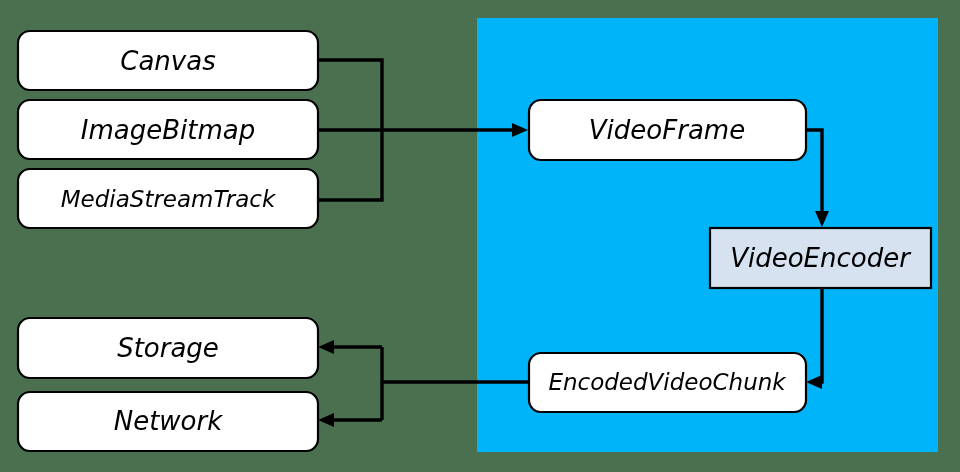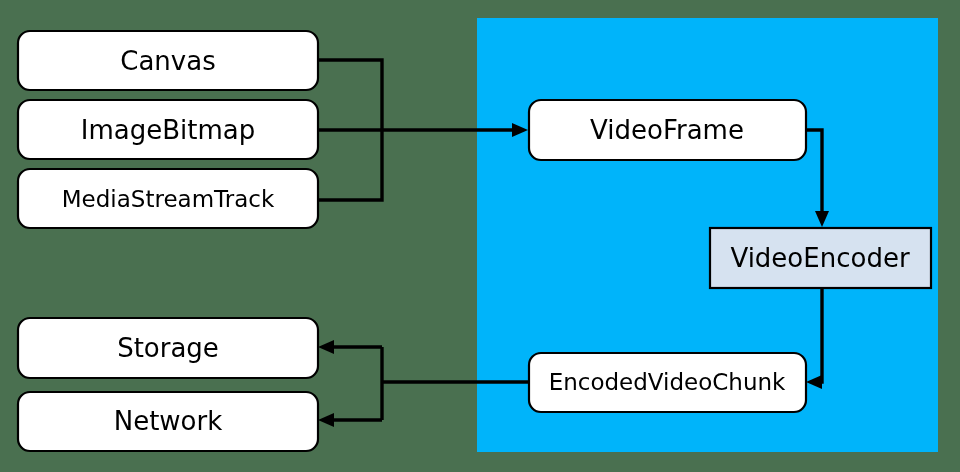--- a/index.html
+++ b/index.html
@@ -10,20 +10,21 @@
     width: 960px;
     height: 472px;
     background: #4a7050;
     font-family: "DejaVu Sans", sans-serif;
     overflow: hidden;
   }
   #stage {
     position: relative;
     width: 960px;
     height: 472px;
+    font-style: italic;
   }
   #diagram-svg {
     position: absolute;
     left: 0;
     top: 0;
     width: 960px;
     height: 472px;
   }
   .node-label {
     font-family: "DejaVu Sans", sans-serif;

